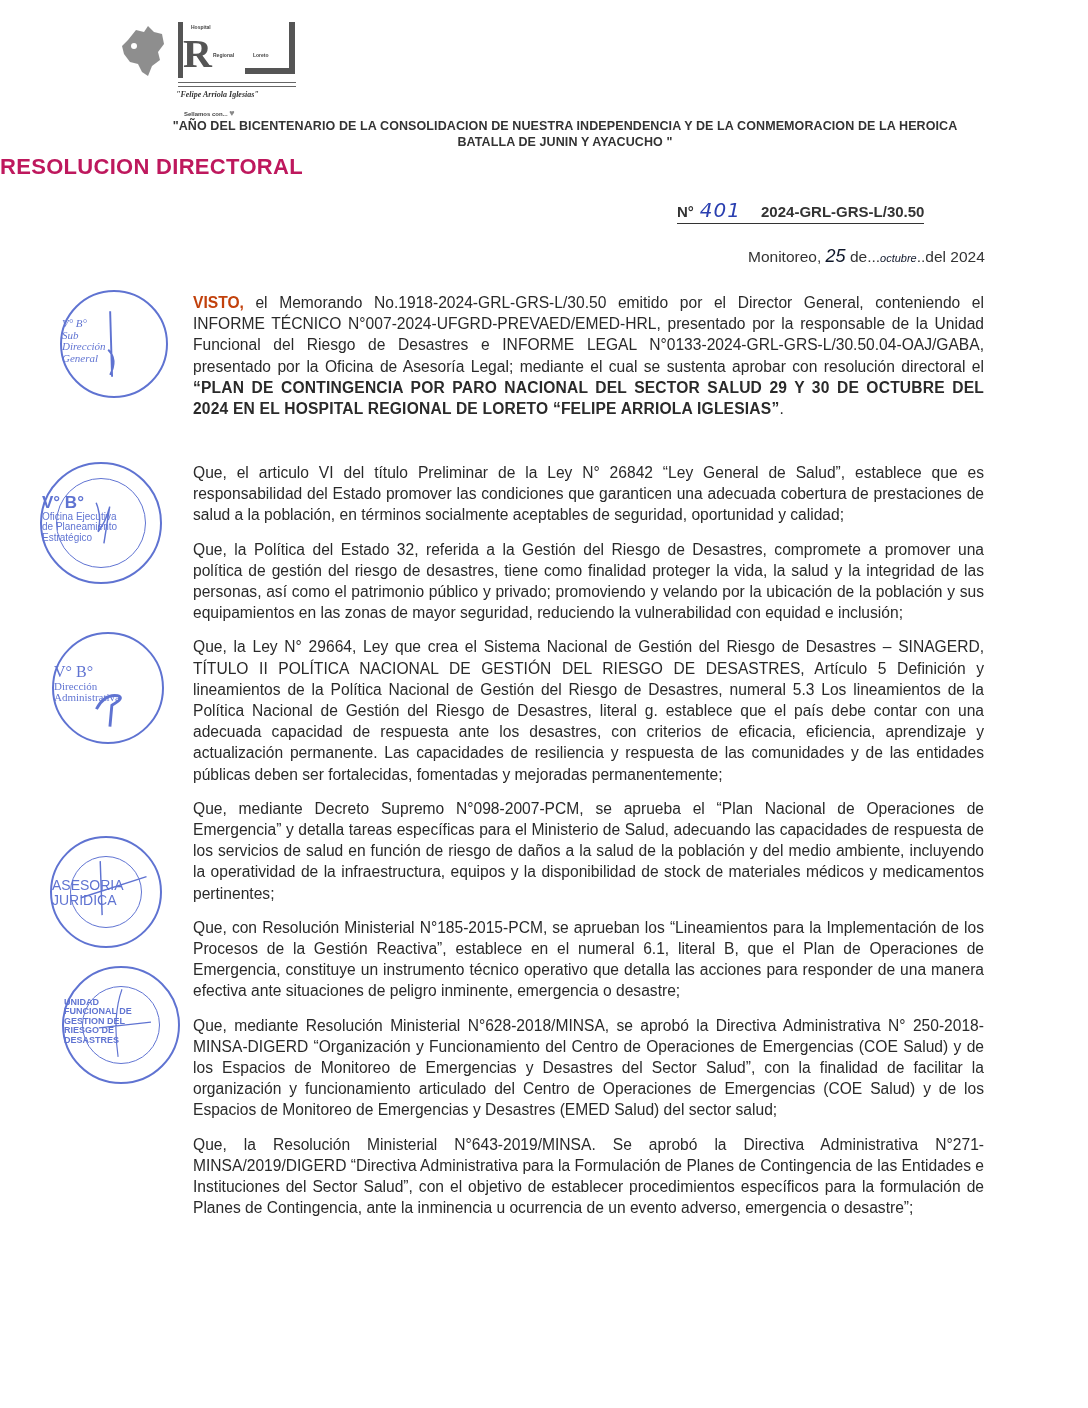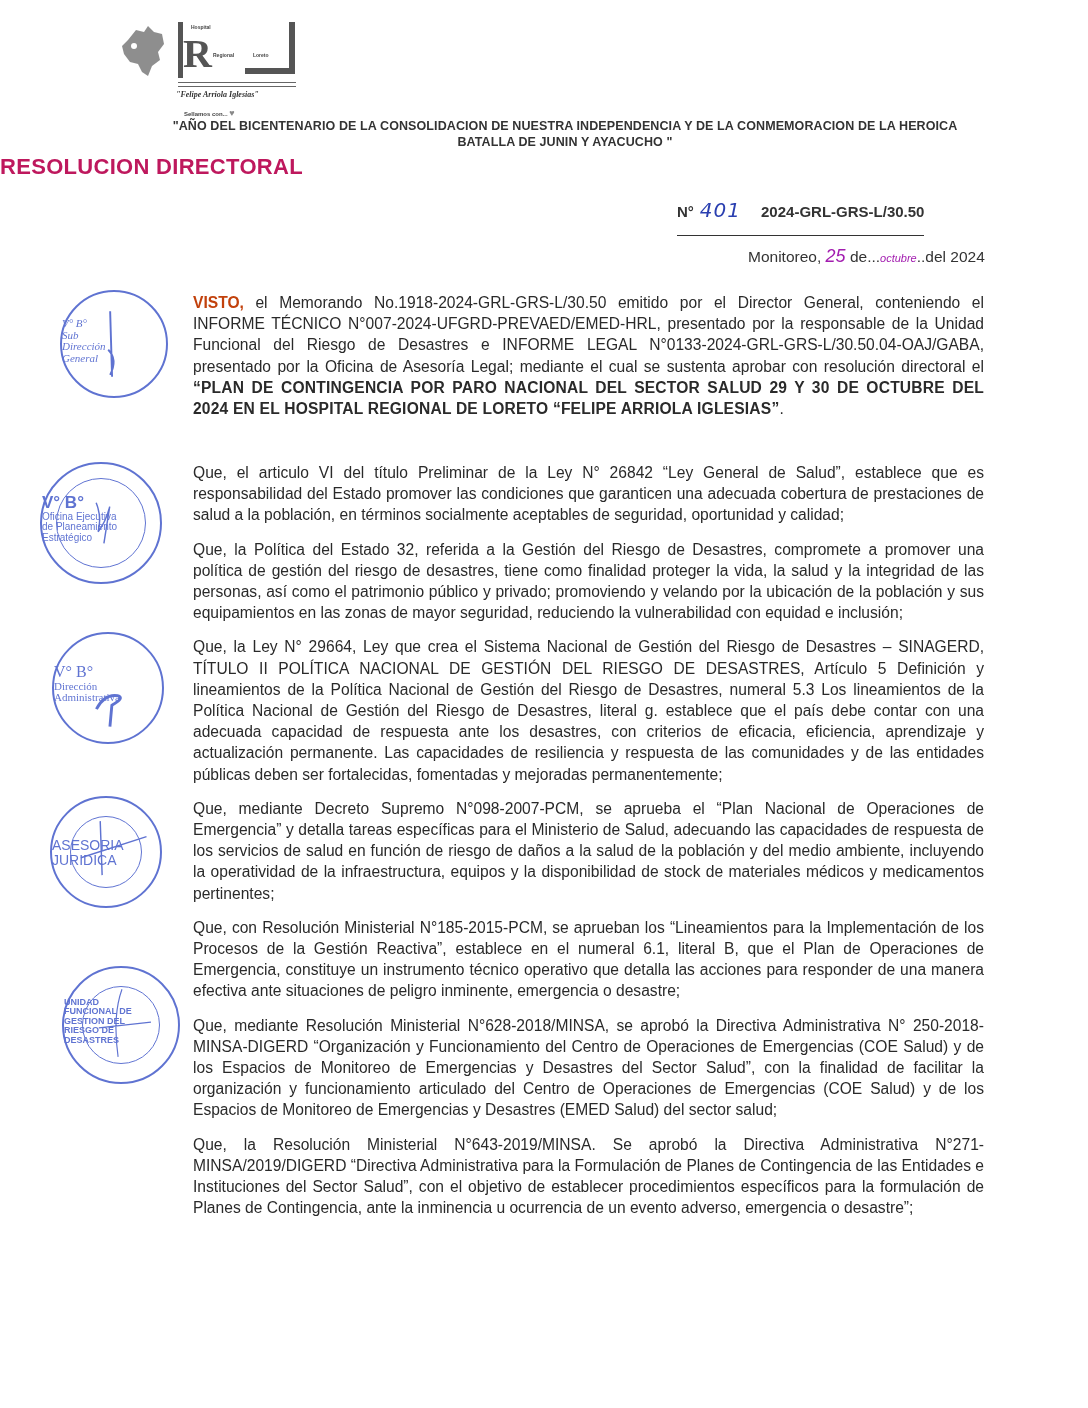--- a/index.html
+++ b/index.html
@@ -22,25 +22,25 @@
   .heart { color:#888; font-size:9px; }
 
   .year-banner { left: 150px; top: 118px; width: 830px; text-align: center;
         font-size: 12.5px; font-weight: bold; color: #333; line-height: 16px; letter-spacing: 0.1px; }
 
   .title { left: 0; width: 892px; top: 154px; text-align: left;
         font-size: 22px; font-weight: bold; color: #be185d; letter-spacing: 0.3px; }
   .title span { display:inline-block; margin-left: 0px; }
 
   .numline { left: 677px; top: 198px; font-size: 15px; font-weight: bold; color: #333;
-        border-bottom: 1.5px solid #333; padding-bottom: 13px; white-space: nowrap; }
+        border-bottom: 1.5px solid #333; padding-bottom: 1px; white-space: nowrap; }
   .numline .hand { font-family: "DejaVu Sans", sans-serif; font-style: italic; font-weight: normal;
         color: #2a3fb0; font-size: 20px; margin: 0 20px 0 6px; letter-spacing: 1px; }
   .dateline { left: 748px; top: 246px; font-size: 15.5px; color: #333; white-space: nowrap; }
-  .dateline .hand { color: #a21caf; font-style: italic; font-size: 15px; }
+  .dateline .hand { color: #0f172a; font-style: italic; font-size: 15px; }
   .dateline .hand.day { font-size: 18px; }
   .dateline .hand.mon { font-size: 11px; }
 
   .body-text { left: 193px; width: 791px; font-size: 15.6px; line-height: 21.2px;
         text-align: justify; color: #2a2a2a; }
   .body-text p { margin: 0 0 13px 0; }
   .body-text b { color: #c2410c; }
   .body-text .upper { font-weight: bold; letter-spacing: 0.2px; }
   .considerando { font-weight: bold; text-decoration: underline; margin-bottom: 12px !important; display:block; }
 
@@ -137,21 +137,21 @@
   <div class="ctext" style="top:30px;font-size:11px;">
     <div style="font-size:16px;">V° B°</div>
     <div>Dirección</div>
     <div>Administrativa</div>
   </div>
   <svg viewBox="0 0 112 112">
       <path d="M44 78 Q52 62 66 64 Q74 66 60 74 L58 96" stroke="#3d55c8" stroke-width="3" fill="none"></path>
     </svg>
 </div>
 
-<div class="stamp" style="left:50px;top:796px;width:112px;height:112px;">
+<div class="stamp" style="left:50px;top:836px;width:112px;height:112px;">
   <div class="inner" style="left:18px;top:18px;right:18px;bottom:18px;"></div>
   <div class="ctext" style="top:40px;font-family:'Liberation Sans',sans-serif;font-size:14px;">
     <div>ASESORIA</div>
     <div>JURIDICA</div>
   </div>
   <svg viewBox="0 0 112 112">
       <path d="M50 24 L52 80 M30 62 L98 40" stroke="#3d55c8" stroke-width="1.5" fill="none"></path>
     </svg>
 </div>
 

